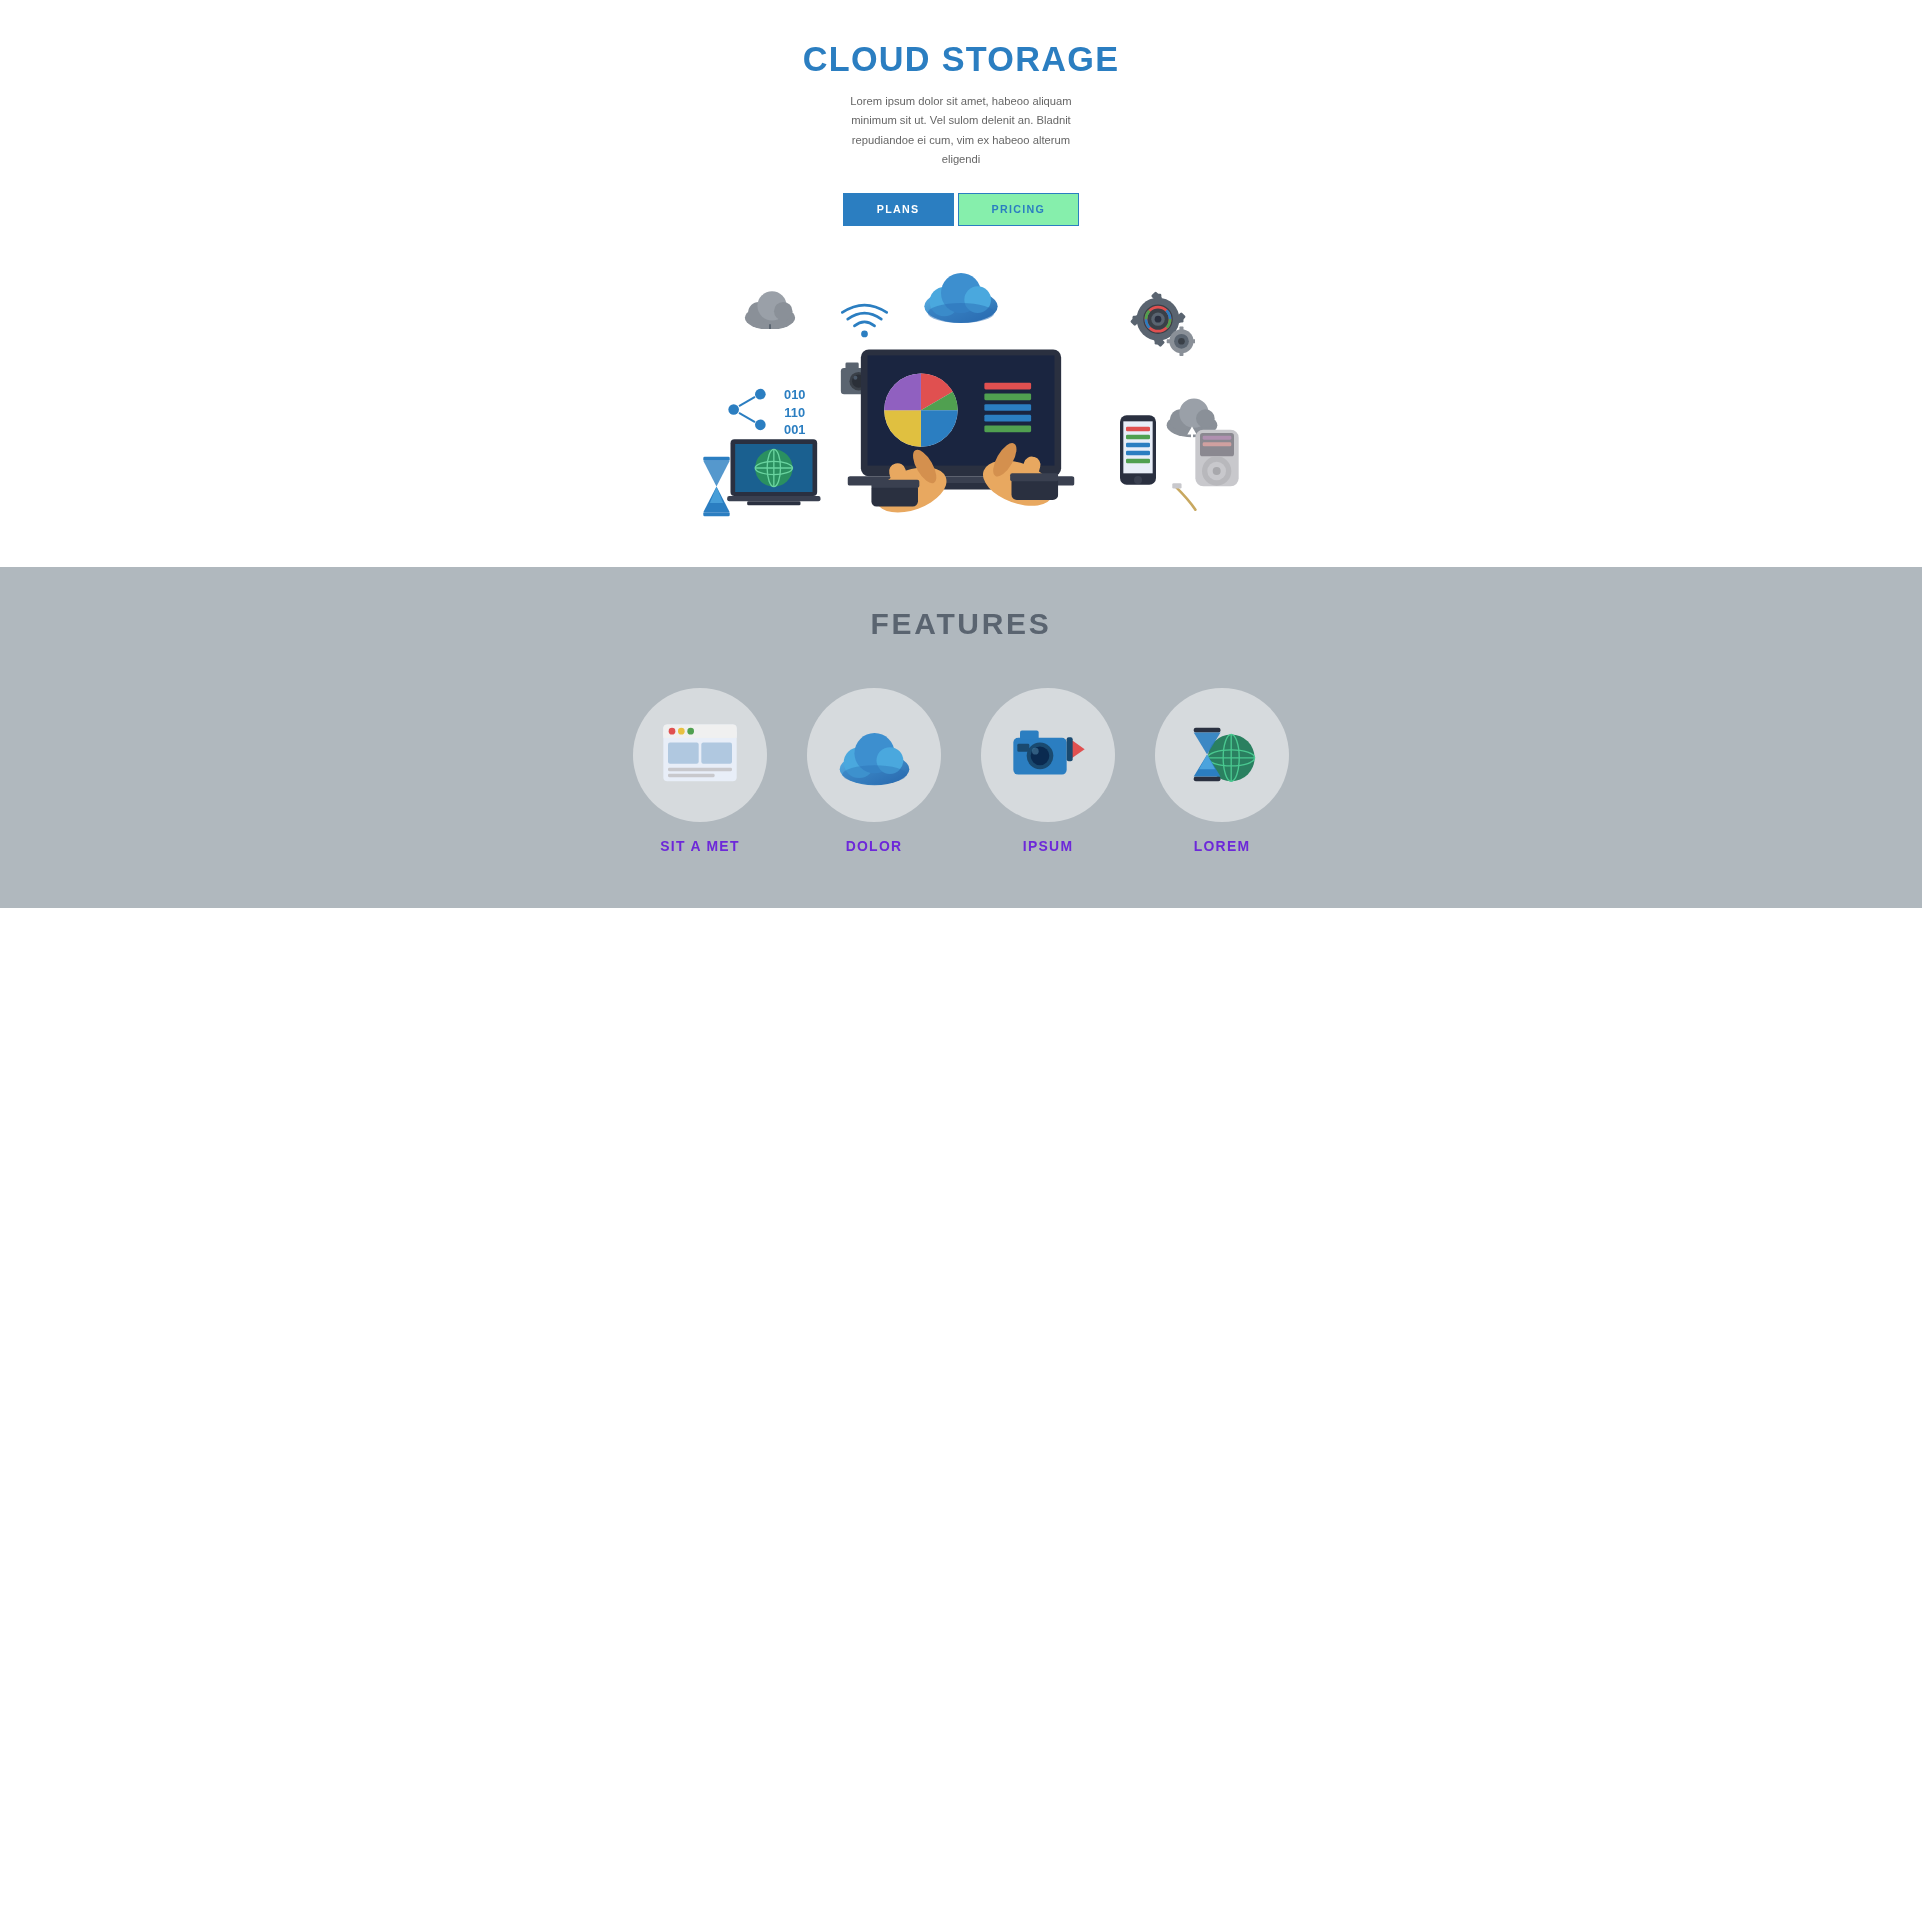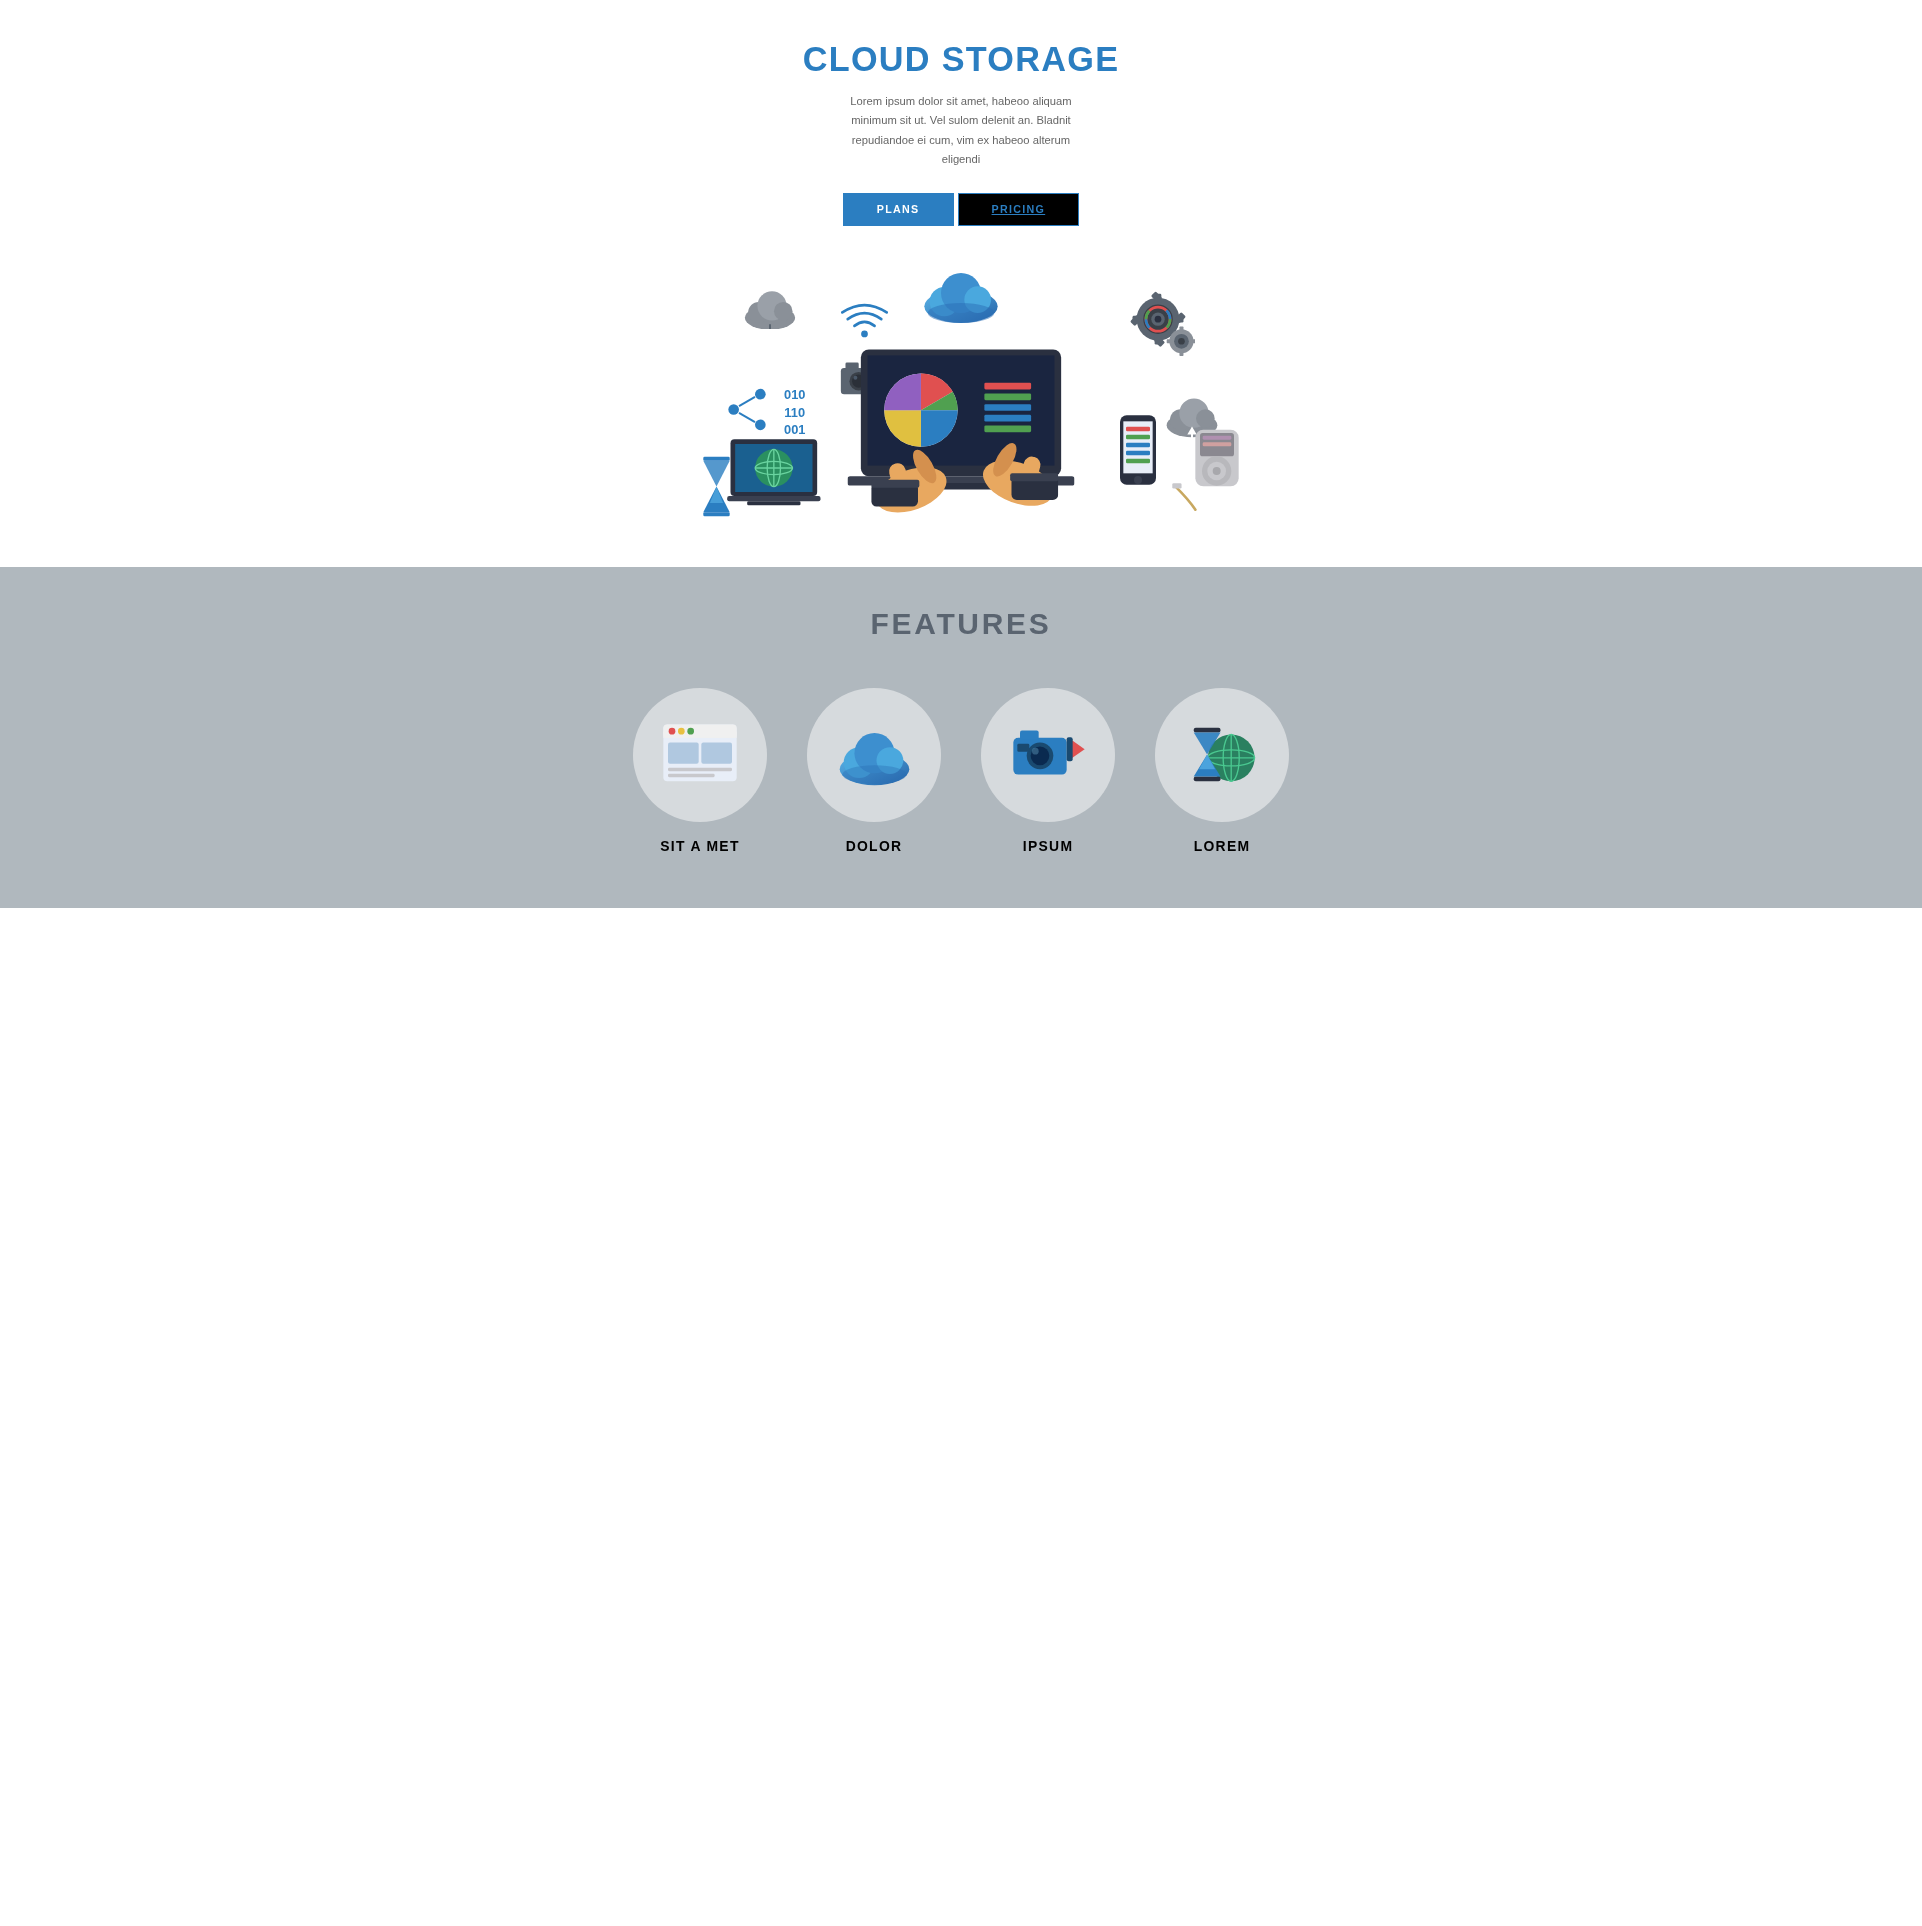--- a/index.html
+++ b/index.html
@@ -42,30 +42,29 @@
       color: #fff;
       border: 1.3px solid #2b7ec1;
       padding: 9.4px 33px;
       font-size: 1rem;
       font-weight: 700;
       letter-spacing: 1.3px;
       cursor: pointer;
       text-transform: uppercase;
     }
     .btn-pricing {
-      background: #000000;
+      background: #86efac;
       color: #2b7ec1;
       border: 1.3px solid #2b7ec1;
       padding: 9.4px 33px;
       font-size: 1rem;
       font-weight: 700;
       letter-spacing: 1.3px;
       cursor: pointer;
       text-transform: uppercase;
-      text-decoration: underline;
     }
 
     
     .illustration {
       position: relative;
       width: 100%;
       max-width: 602px;
       margin: 0 auto;
       height: 281px;
     }
@@ -191,21 +190,21 @@
       height: 134px;
       background: #d6dadd;
       border-radius: 50%;
       display: flex;
       align-items: center;
       justify-content: center;
     }
     .feature-label {
       font-size: 1.3rem;
       font-weight: 900;
-      color: #000000;
+      color: #6d28d9;
       letter-spacing: 1.3px;
       text-transform: uppercase;
     }
 
     
     .laptop-svg { width: 227px; height: 147px; }
   </style>
 </head>
 <body>
 

